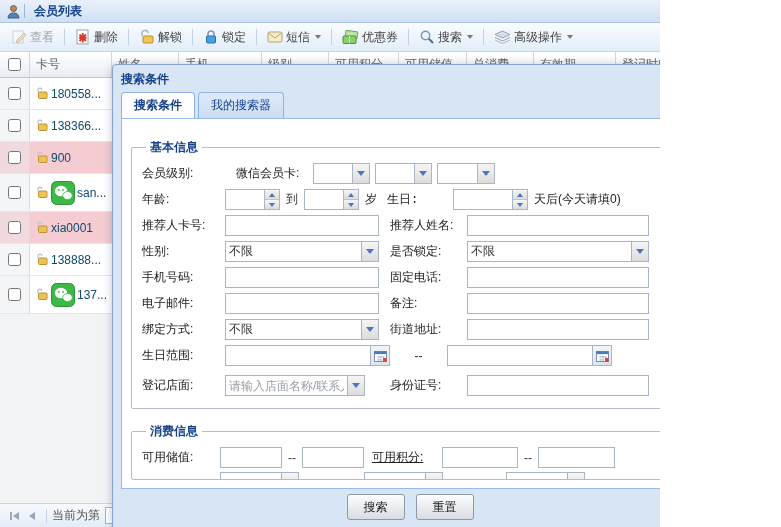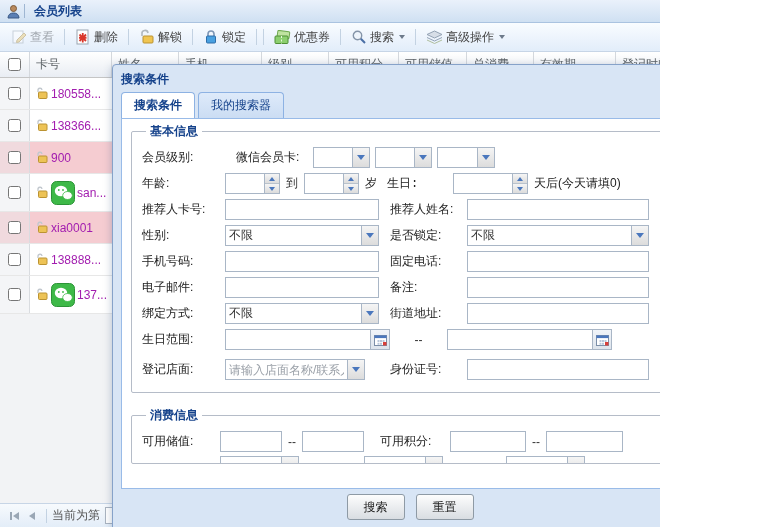--- a/index.html
+++ b/index.html
@@ -37,21 +37,21 @@
     border-bottom:1px solid #c5c5c5; color:#5a6064; }
   .ghead .hc { border-right:1px solid #d4d8dd; display:flex; align-items:center; padding:0 6px; overflow:hidden; white-space:nowrap; }
   .gbody { background:#fff; }
   .grow { display:flex; height:32px; border-bottom:1px solid #e7e7e7; background:#fff; align-items:center; }
   .grow.tall { height:38px; }
   .grow.hl { background:#f5ccd1; }
   .cbcell { width:30px; min-width:30px; height:100%; display:flex; align-items:center; justify-content:center;
     background:#f4f5f7; border-right:1px solid #d9dce0; }
   .grow.hl .cbcell { background:#f0dade; }
   .cardcell { width:82px; min-width:82px; padding-left:6px; display:flex; align-items:center; gap:2px;
-    overflow:hidden; white-space:nowrap; color:#a21caf; }
+    overflow:hidden; white-space:nowrap; color:#0c4a6e; }
   .cb { width:13px; height:13px; accent-color:#5a7db0; }
   .filler { height:185px; background:#f2f3f5; }
 
   
   .pagebar { position:absolute; left:0; bottom:0; width:781px; height:24px;
     background:linear-gradient(#f7fafd,#e3edf8); border-top:1px solid #c7d5e6;
     display:flex; align-items:center; padding:0 5px; color:#555; }
   .pbtn { width:18px; height:18px; border:1px solid transparent; border-radius:2px;
     display:flex; align-items:center; justify-content:center; }
   .tri-l { width:0; height:0; border-top:4px solid transparent; border-bottom:4px solid transparent; border-right:6px solid #9aa7b5; }
@@ -69,32 +69,32 @@
   .dlg-x { margin-left:auto; width:17px; height:17px; border:1px solid #86a2c9; border-radius:3px;
     background:linear-gradient(#f6faff,#dbe8f8); display:flex; align-items:center; justify-content:center; cursor:pointer; }
 
   .tabs { display:flex; gap:3px; padding:0 8px; height:25px; align-items:flex-end; }
   .tab { padding:4px 12px 4px; border:1px solid #8db2e3; border-bottom:none; border-radius:4px 4px 0 0;
     background:linear-gradient(#deeafa,#cbddf3); color:#15428b; cursor:pointer; }
   .tab.active { background:#fff; font-weight:bold; position:relative; top:1px; padding-bottom:5px; }
 
   .panel { position:relative; margin:0 8px; width:580px; height:371px; background:#fff;
     border:1px solid #99bbe8; overflow:hidden; }
-  .formarea { position:absolute; left:0; top:0; width:562px; padding:4px 0 0 9px; }
+  .formarea { position:absolute; left:0; top:16px; width:562px; padding:4px 0 0 9px; }
 
   fieldset { border:1px solid #b5bcc8; border-radius:2px; padding:2px 10px 12px; width:546px; }
   fieldset legend { color:#15428b; font-weight:bold; padding:0 4px; margin-left:4px; }
   fieldset.consume { margin-top:14px; padding-bottom:0; }
 
   .frow { display:flex; align-items:center; margin-top:5px; height:21px; }
   .lab { color:#222; white-space:nowrap; }
   .l1 { width:83px; }
   .l2 { width:77px; margin-left:11px; }
   .l1c { width:78px; }
-  .l2c { width:70px; margin-left:16px; }
+  .l2c { width:70px; margin-left:8px;text-decoration:underline; }
 
   .ti { height:21px; border:1px solid #a9b6c6; background:#fff; padding:0 3px; font:inherit; color:#333; }
   .w154 { width:154px; } .w182 { width:182px; } .w165 { width:165px; }
   .combo, .spin, .dfield { display:inline-flex; height:21px; border:1px solid #a9b6c6; background:#fff; }
   .cin { border:none; outline:none; flex:1; min-width:0; padding:0 3px; font:inherit; color:#333; background:transparent; }
   .cin::placeholder { color:#9aa0a8; }
   .trig { width:17px; background:linear-gradient(#f5f5f5,#dcdcdc); border-left:1px solid #a9b6c6;
     display:flex; align-items:center; justify-content:center; cursor:pointer; }
   .arr { width:0; height:0; border-left:4px solid transparent; border-right:4px solid transparent; border-top:5px solid #4a77bd; }
   .strig { width:15px; border-left:1px solid #a9b6c6; display:flex; flex-direction:column; cursor:pointer; }
@@ -168,20 +168,28 @@
     </span>
     <span class="tsep"></span>
     <span class="tbtn">
       <svg width="16" height="16" viewBox="0 0 16 16">
         <path d="M5 7V5a3 3 0 0 1 6 0v2" fill="none" stroke="#7e96b5" stroke-width="1.6"></path>
         <rect x="3.5" y="7" width="9" height="7" rx="1" fill="#49a0e0" stroke="#2e6da8"></rect>
       </svg>
       <span>锁定</span>
     </span>
     <span class="tsep"></span>
+    <span class="tbtn">
+      <svg width="16" height="14" viewBox="0 0 16 14">
+        <rect x="1" y="2" width="14" height="10" rx="1.5" fill="#f6ecca" stroke="#b3a170"></rect>
+        <path d="M1.5 3 8 8l6.5-5" fill="none" stroke="#b3a170"></path>
+      </svg>
+      <span>短信</span>
+      <i class="dropArr"></i>
+    </span>
     <span class="tsep"></span>
     <span class="tbtn">
       <svg width="17" height="15" viewBox="0 0 17 15">
         <rect x="3.5" y="1" width="12" height="7" rx="1" fill="#bfe3a0" stroke="#6fa84f" transform="rotate(8 9 4)"></rect>
         <rect x="1" y="6" width="13" height="7.5" rx="1" fill="#8ccf6f" stroke="#4f8f36"></rect>
         <path d="M7.5 6v7.5" stroke="#e9f6df" stroke-dasharray="2 1.5"></path>
       </svg>
       <span>优惠券</span>
     </span>
     <span class="tsep"></span>

